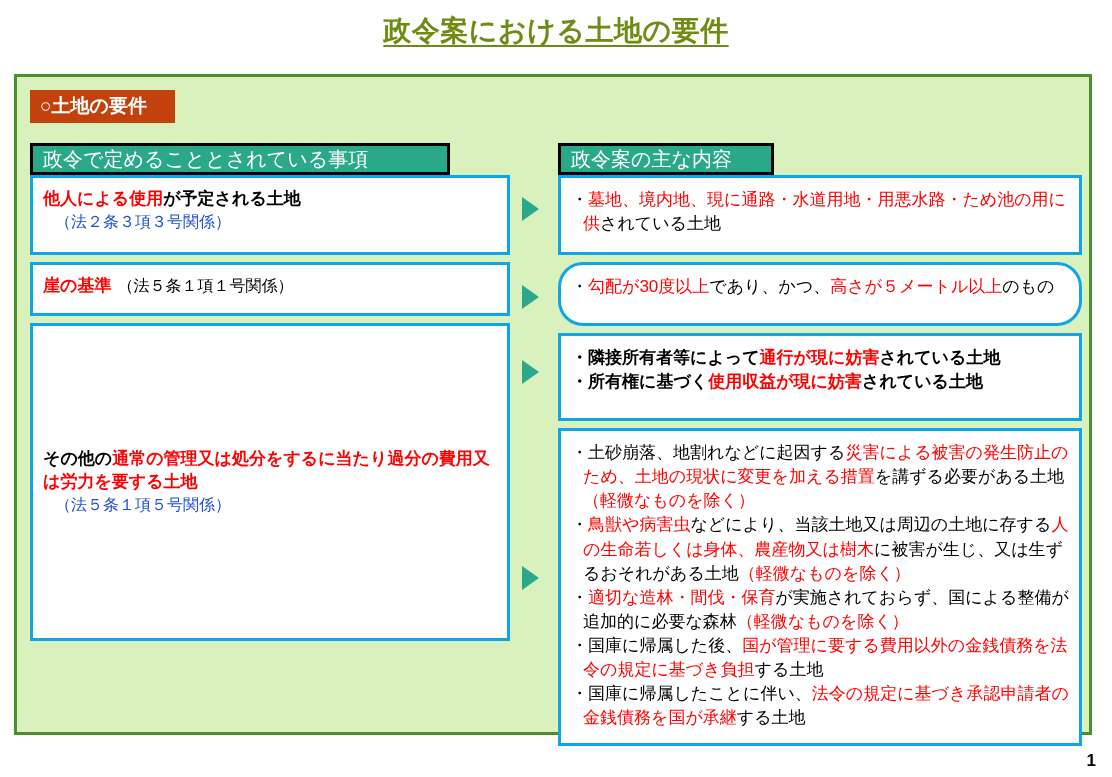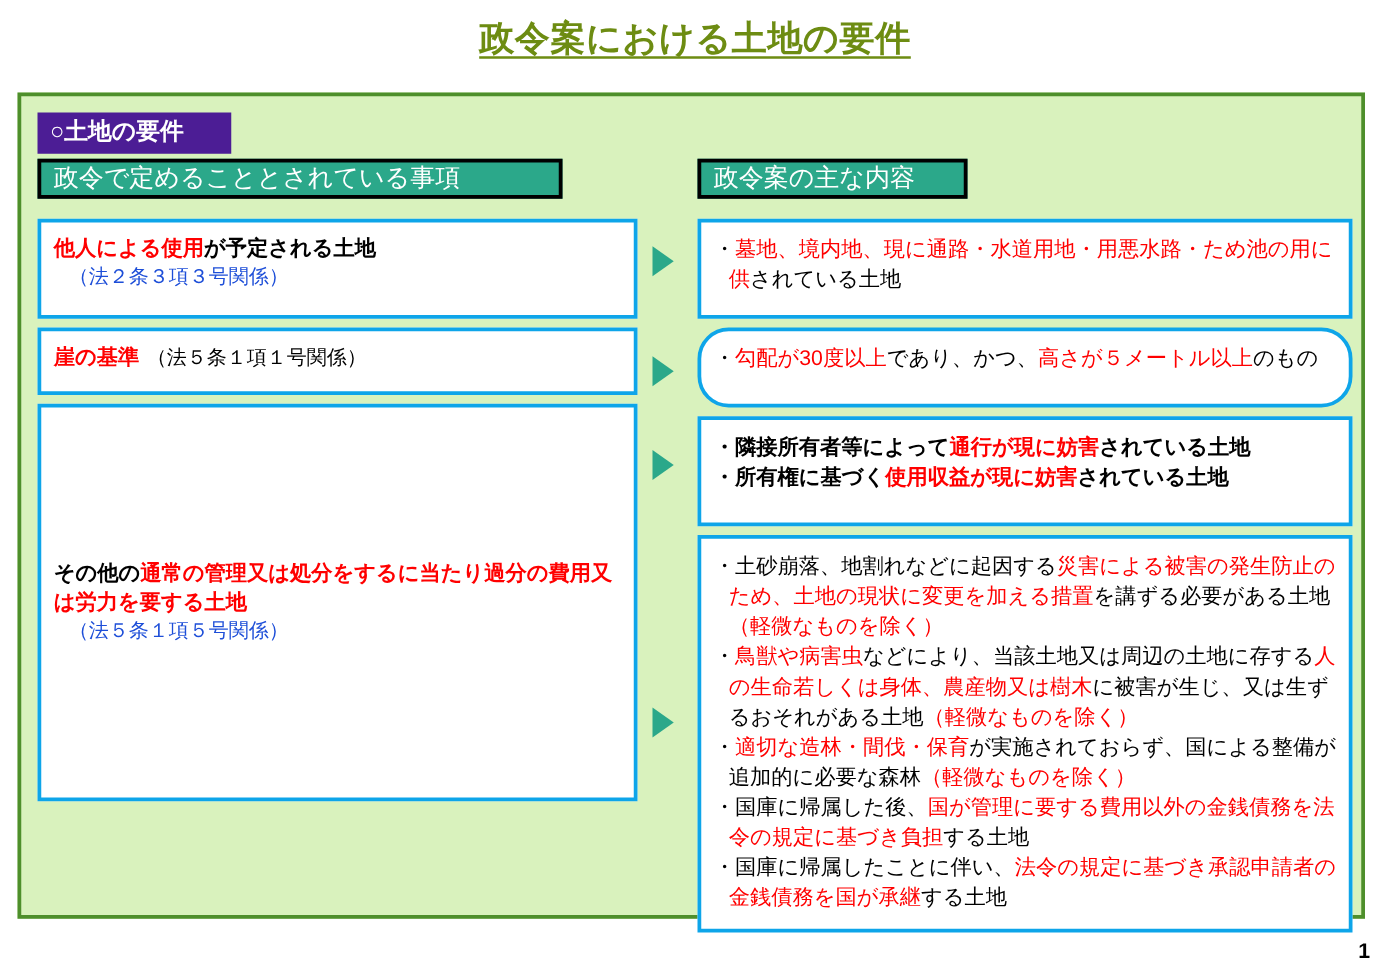--- a/index.html
+++ b/index.html
@@ -40,34 +40,34 @@
     border: 3px solid #4e8f2b;
     background: #d9f2bd;
     padding: 0;
   }
 
   
   .section-bar {
     position: absolute;
     left: 13px;
     top: 13px;
-    background: #4c1d95;
+    background: #c2410c;
     color: #ffffff;
     font-size: 19px;
     font-weight: bold;
-    padding: 5px 38px 6px 10px;
+    padding: 5px 28px 6px 10px;
     line-height: 1.15;
     white-space: nowrap;
     text-align: right;
   }
 
   
   .col-head {
     position: absolute;
-    top: 50px;
+    top: 66px;
     height: 32px;
     box-sizing: border-box;
     background: #2ba88a;
     border: 3px solid #000000;
     color: #ffffff;
     font-size: 20px;
     line-height: 26px;
     padding-left: 10px;
     white-space: nowrap;
     overflow: hidden;

